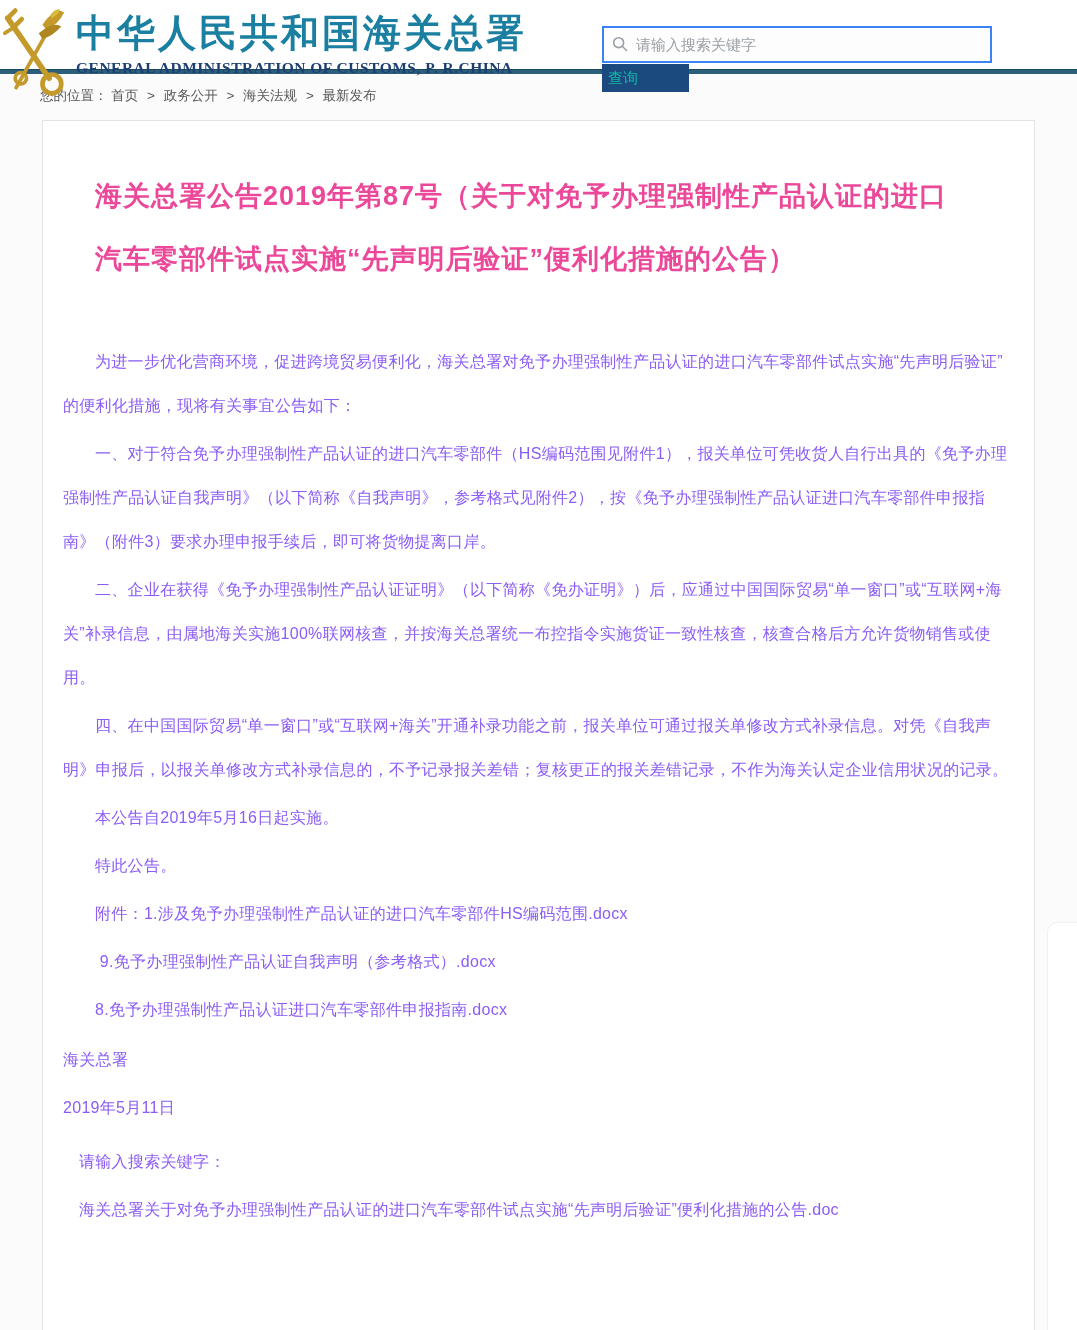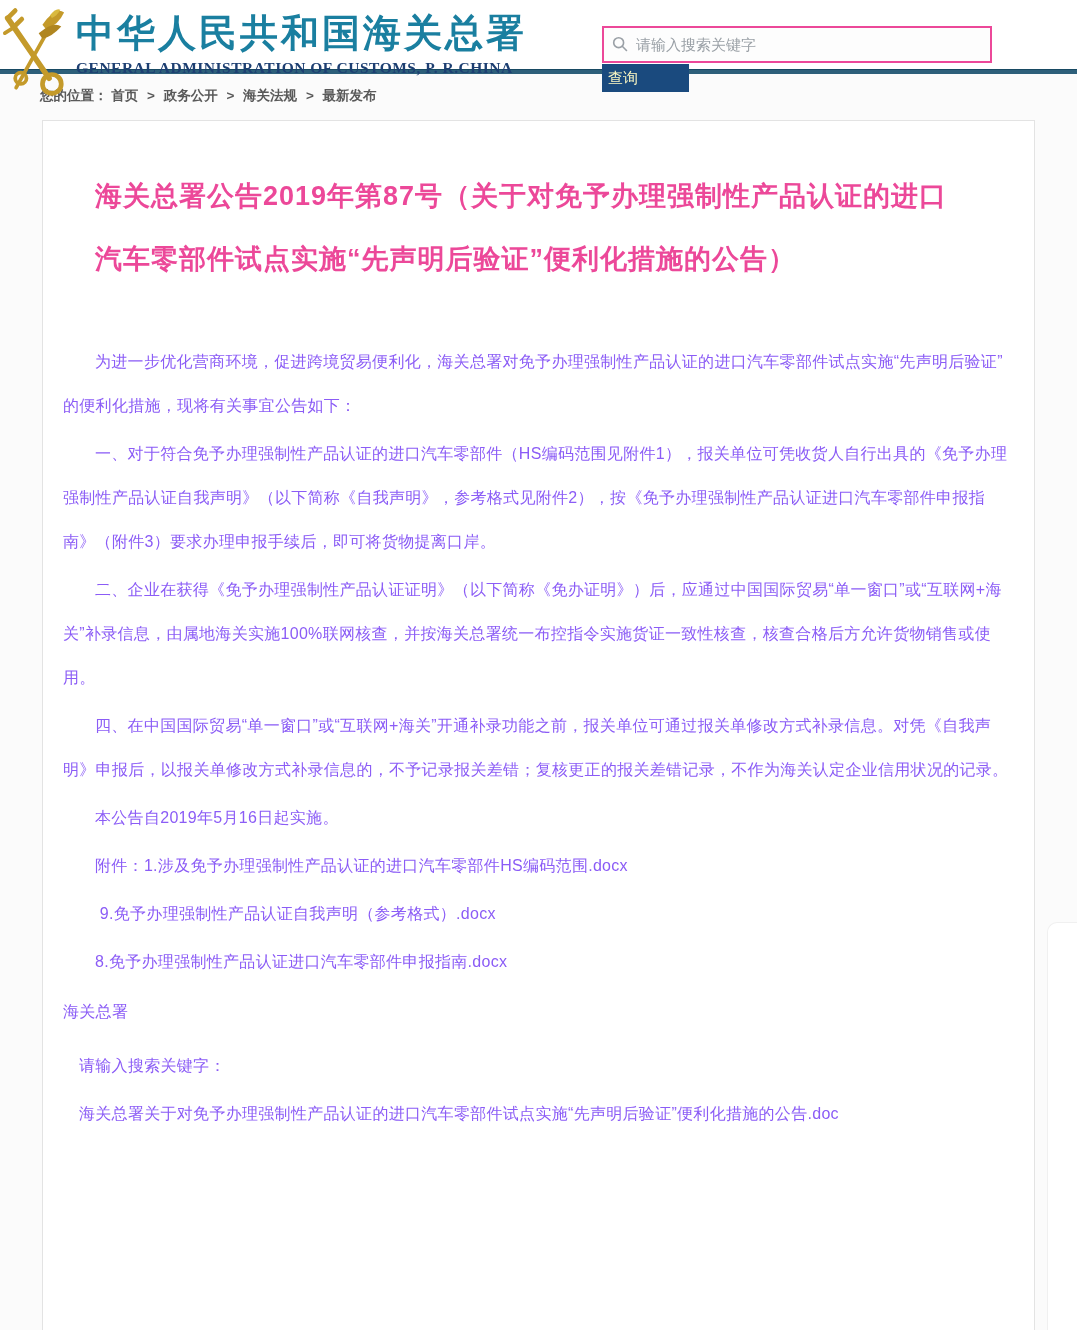--- a/index.html
+++ b/index.html
@@ -23,38 +23,37 @@
     line-height: 1.15;
   }
   .site-title-en {
     font-family: "Liberation Serif", "DejaVu Serif", serif;
     font-size: 15.5px; font-weight: bold; color: #1d3f72; letter-spacing: 0.5px;
     margin-top: 3px;
   }
   .search-area { position: absolute; left: 602px; top: 26px; width: 390px; }
   .search-box { position: relative; width: 390px; }
   .search-input {
-    width: 390px; height: 37px; border: 2px solid #ec4899; background: #fdfdfd;
+    width: 390px; height: 37px; border: 2px solid #3b82f6; background: #fdfdfd;
     padding: 0 10px 0 32px; font-size: 15px; color: #333; outline: none;
     font-family: inherit;
   }
   .search-input::placeholder { color: #9aa0a6; }
   .search-icon { position: absolute; left: 9px; top: 9px; width: 18px; height: 18px; }
   .search-button {
     display: block; width: 87px; height: 28px; margin-top: 1px;
-    background: #1a4a7e; color: #fef9c3; border: none; font-size: 15px;
+    background: #1a4a7e; color: #14b8a6; border: none; font-size: 15px;
     text-align: left; padding-left: 6px; cursor: pointer; font-family: inherit;
   }
   .header-divider { height: 5px; background: #2d5f7a; border-top: 1px solid #184a63; }
 
   
   .breadcrumb {
     padding: 13px 0 11px 40px; font-size: 13.5px; color: #595959;
     background: #fbfbfb;
-    font-weight: bold;
   }
   .breadcrumb a { color: #595959; text-decoration: none; cursor: pointer; }
   .breadcrumb .sep { margin: 0 5px; color: #595959; }
 
   
   .content-panel {
     margin: 4px 42px 0 42px; background: #fff; border: 1px solid #e3e3e3;
     padding: 44px 20px 60px 20px; min-height: 1250px;
   }
   .article-title {
@@ -146,33 +145,35 @@
 
   <p class="para">一、对于符合免予办理强制性产品认证的进口汽车零部件（HS编码范围见附件1），报关单位可凭收货人自行出具的《免予办理强制性产品认证自我声明》（以下简称《自我声明》，参考格式见附件2），按《免予办理强制性产品认证进口汽车零部件申报指南》（附件3）要求办理申报手续后，即可将货物提离口岸。</p>
 
   <p class="para">二、企业在获得《免予办理强制性产品认证证明》（以下简称《免办证明》）后，应通过中国国际贸易“单一窗口”或“互联网+海关”补录信息，由属地海关实施100%联网核查，并按海关总署统一布控指令实施货证一致性核查，核查合格后方允许货物销售或使用。</p>
 
 
   <p class="para">四、在中国国际贸易“单一窗口”或“互联网+海关”开通补录功能之前，报关单位可通过报关单修改方式补录信息。对凭《自我声明》申报后，以报关单修改方式补录信息的，不予记录报关差错；复核更正的报关差错记录，不作为海关认定企业信用状况的记录。</p>
 
   <p class="para">本公告自2019年5月16日起实施。</p>
 
+  <p class="para">特此公告。</p>
 
   <p class="para">
     <span>附件：</span><a class="file-link">1.涉及免予办理强制性产品认证的进口汽车零部件HS编码范围.docx</a>
   </p>
   <p class="para attach-line2">
     <a class="file-link">9.免予办理强制性产品认证自我声明（参考格式）.docx</a>
   </p>
   <p class="para">
     <a class="file-link">8.免予办理强制性产品认证进口汽车零部件申报指南.docx</a>
   </p>
 
   <div class="signature-block">
     <p class="para signature">海关总署</p>
+    <p class="para signature">2019年5月11日</p>
   </div>
 
   <div class="downloads">
     <p class="para download-line">请输入搜索关键字：</p>
     <p class="para download-line">
       <a class="file-link">海关总署关于对免予办理强制性产品认证的进口汽车零部件试点实施“先声明后验证”便利化措施的公告.doc</a>
     </p>
 
   </div>
 

